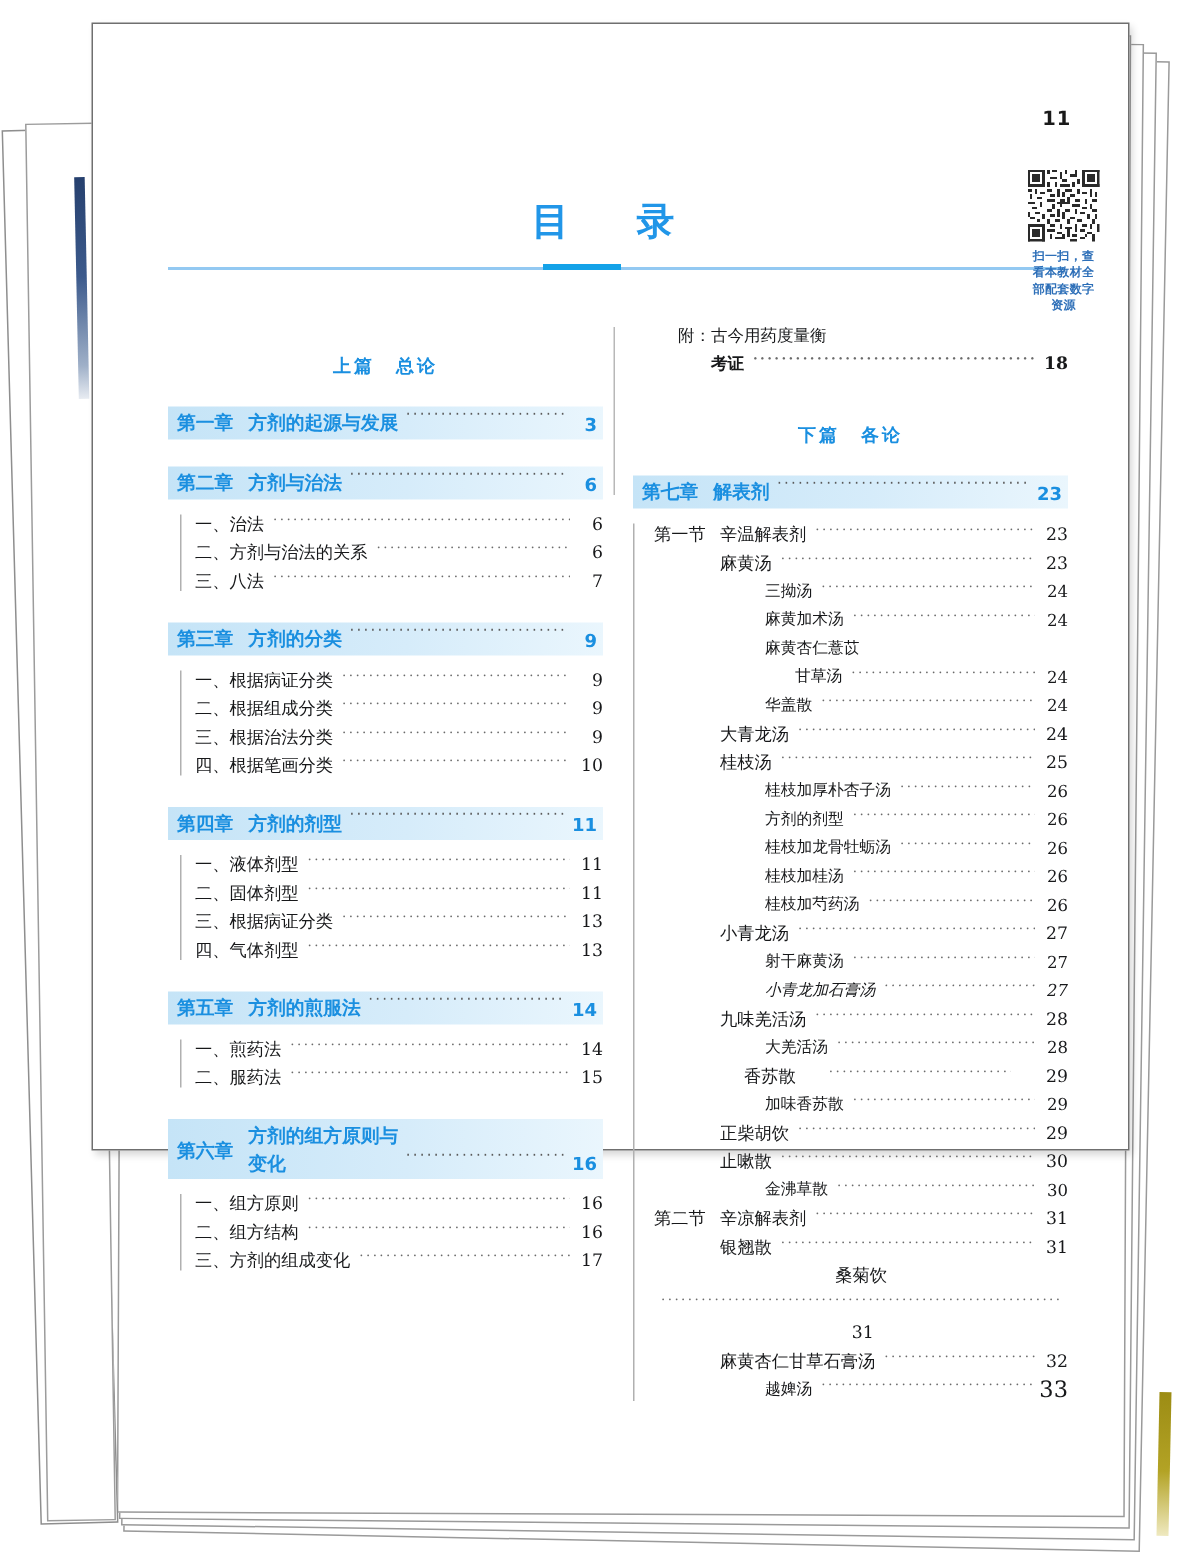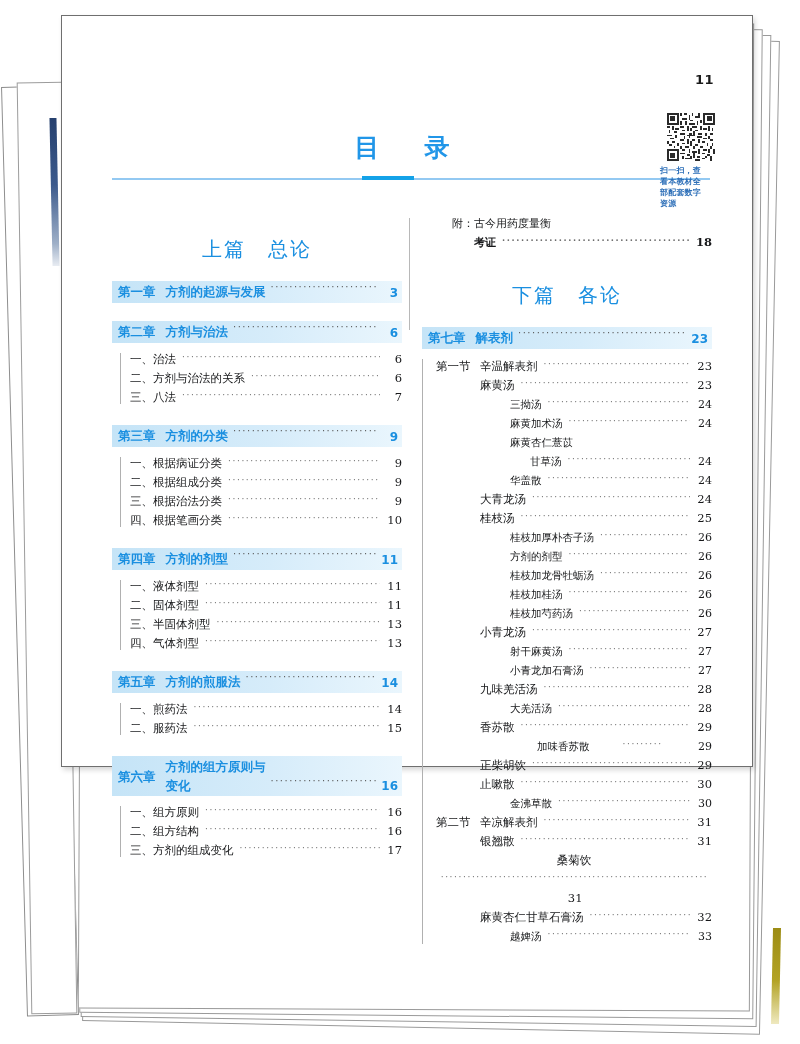--- a/index.html
+++ b/index.html
@@ -106,23 +106,24 @@
     left: 300px;
     top: 160px;
     width: 52px;
     height: 4px;
     background: #14a2e8;
   }
 
   
   .qr-block {
     position: absolute;
-    right: 30px;
+    right: 12px;
     top: 97px;
     width: 62px;
+    text-align: center;
   }
   .qr-img {
     width: 48px; height: 48px;
     margin: 0 auto;
     display: block;
   }
   .qr-caption {
     margin-top: 4px;
     font-size: 8px;
     line-height: 11px;
@@ -153,22 +154,22 @@
     left: 297px;
     top: 6px;
     width: 1px;
     height: 112px;
     background: #b8b8b8;
   }
 
   
   .part-head {
     text-align: center;
-    font-size: 20px;
-    font-weight: normal;
+    font-size: 12px;
+    font-weight: bold;
     color: #1a8fe0;
     letter-spacing: 2px;
     margin: 0 0 18px 0;
     padding-top: 24px;
   }
 
   
   .chapter {
     position: relative;
     background: linear-gradient(90deg, #c5e4f7 0%, #d6ecfa 55%, #eaf6fd 100%);
@@ -488,21 +489,21 @@
             <span class="label">一、液体剂型</span>
             <span class="leader">····························································</span>
             <span class="pg">11</span>
           </div>
           <div class="entry">
             <span class="label">二、固体剂型</span>
             <span class="leader">····························································</span>
             <span class="pg">11</span>
           </div>
           <div class="entry">
-            <span class="label">三、半固体剂型</span>
+            <span class="label">三、根据病证分类</span>
             <span class="leader">····························································</span>
             <span class="pg">13</span>
           </div>
           <div class="entry">
             <span class="label">四、气体剂型</span>
             <span class="leader">····························································</span>
             <span class="pg">13</span>
           </div>
         </div>
         <div class="chapter">
@@ -658,45 +659,45 @@
             <span class="label">小青龙汤</span>
             <span class="leader">····························································</span>
             <span class="pg">27</span>
           </div>
           <div class="entry" style="padding-left: 30px; font-size: 10.5px;">
             <span class="label sec"></span>
             <span class="label">射干麻黄汤</span>
             <span class="leader">····························································</span>
             <span class="pg" style="font-size: 11px;">27</span>
           </div>
-          <div class="entry" style="padding-left: 30px; font-size: 10.5px;">
+          <div class="entry" style="padding-left: 30px; font-size: 10.5px; font-style: italic;">
             <span class="label sec"></span>
             <span class="label">小青龙加石膏汤</span>
             <span class="leader">····························································</span>
             <span class="pg" style="font-size: 11px;">27</span>
           </div>
           <div class="entry" style="padding-left: 0px;">
             <span class="label sec"></span>
             <span class="label">九味羌活汤</span>
             <span class="leader">····························································</span>
             <span class="pg">28</span>
           </div>
           <div class="entry" style="padding-left: 30px; font-size: 10.5px;">
             <span class="label sec"></span>
             <span class="label">大羌活汤</span>
             <span class="leader">····························································</span>
             <span class="pg" style="font-size: 11px;">28</span>
           </div>
-          <div class="entry" style="padding-left: 0px;">
+          <div class="entry" style="padding-left: 0px; gap: 16px;">
             <span class="label sec"></span>
             <span class="label">香苏散</span>
             <span class="leader">····························································</span>
             <span class="pg">29</span>
           </div>
-          <div class="entry" style="padding-left: 30px; font-size: 10.5px; gap: 27px;">
+          <div class="entry" style="padding-left: 30px; font-size: 10.5px;">
             <span class="label sec"></span>
             <span class="label">加味香苏散</span>
             <span class="leader">····························································</span>
             <span class="pg" style="font-size: 11px;">29</span>
           </div>
           <div class="entry" style="padding-left: 0px;">
             <span class="label sec"></span>
             <span class="label">正柴胡饮</span>
             <span class="leader">····························································</span>
             <span class="pg">29</span>
@@ -734,19 +735,19 @@
           <div class="entry" style="padding-left: 0px;">
             <span class="label sec"></span>
             <span class="label">麻黄杏仁甘草石膏汤</span>
             <span class="leader">····························································</span>
             <span class="pg">32</span>
           </div>
           <div class="entry" style="padding-left: 30px; font-size: 10.5px;">
             <span class="label sec"></span>
             <span class="label">越婢汤</span>
             <span class="leader">····························································</span>
-            <span class="pg" style="font-size: 11px;">33</span>
+            <span class="pg" style="font-size: 15px;">33</span>
           </div>
         </div>
       </div>
   </div>
 
 </div>
 
 </body></html>

